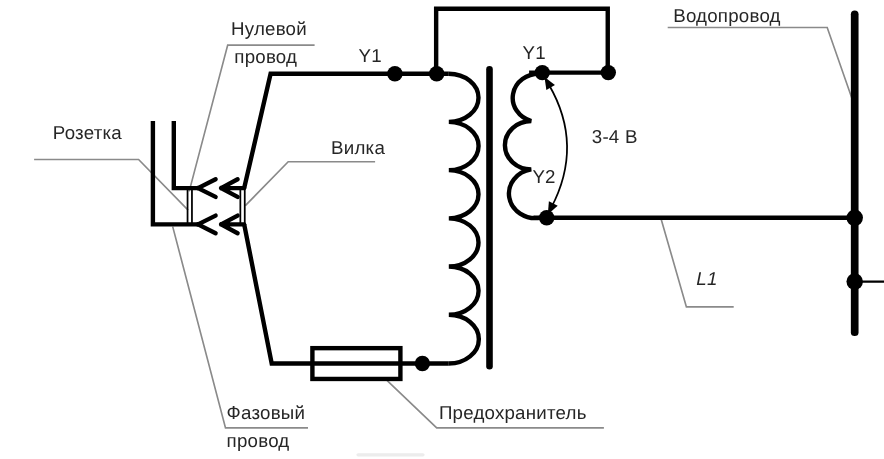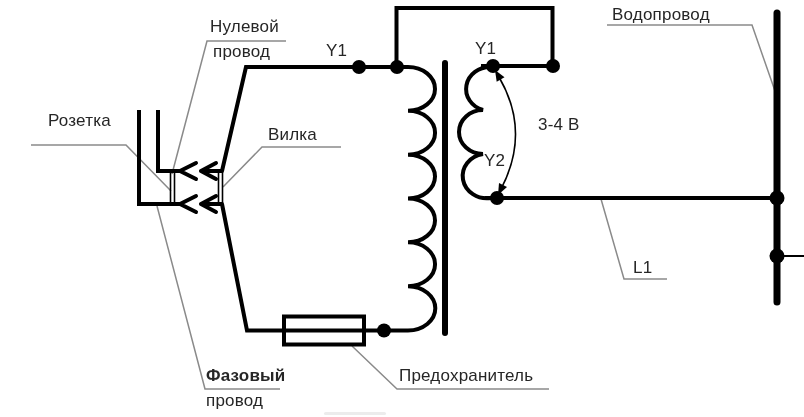--- a/index.html
+++ b/index.html
@@ -13,30 +13,30 @@
     white-space:nowrap;letter-spacing:0.2px;
   }
   .remnant{
     position:absolute;left:295px;top:412px;width:62px;height:3px;
     background:#ececec;border-radius:2px;
   }
   
   .lbl-neutral1{left:181px;top:18px;}
   .lbl-neutral2{left:184px;top:43px;}
   .lbl-socket{left:19px;top:112px;}
-  .lbl-plug{left:239px;top:126px;}
-  .lbl-phase1{left:177px;top:367px;font-weight:bold;}
+  .lbl-plug{left:272px;top:126px;}
+  .lbl-phase1{left:177px;top:367px;}
   .lbl-phase2{left:177px;top:392px;}
   .lbl-fuse{left:370px;top:367px;}
   .lbl-pipe{left:583px;top:6px;}
   .lbl-y1p{left:297px;top:42px;}
   .lbl-y1s{left:446px;top:40px;}
   .lbl-y2s{left:455px;top:152px;}
   .lbl-voltage{left:509px;top:116px;}
-  .lbl-l1{left:604px;top:259px;}
+  .lbl-l1{left:604px;top:245px;font-style:italic;}
 </style>
 </head>
 <body>
 
 <div id="stage">
 
   <svg id="circuit-svg" width="804" height="417" viewBox="0 0 804 417">
 
     <g stroke="#8a8a8a" stroke-width="1.5" fill="none">
       <path d="M 257 41 H 178 L 143 174"></path>

